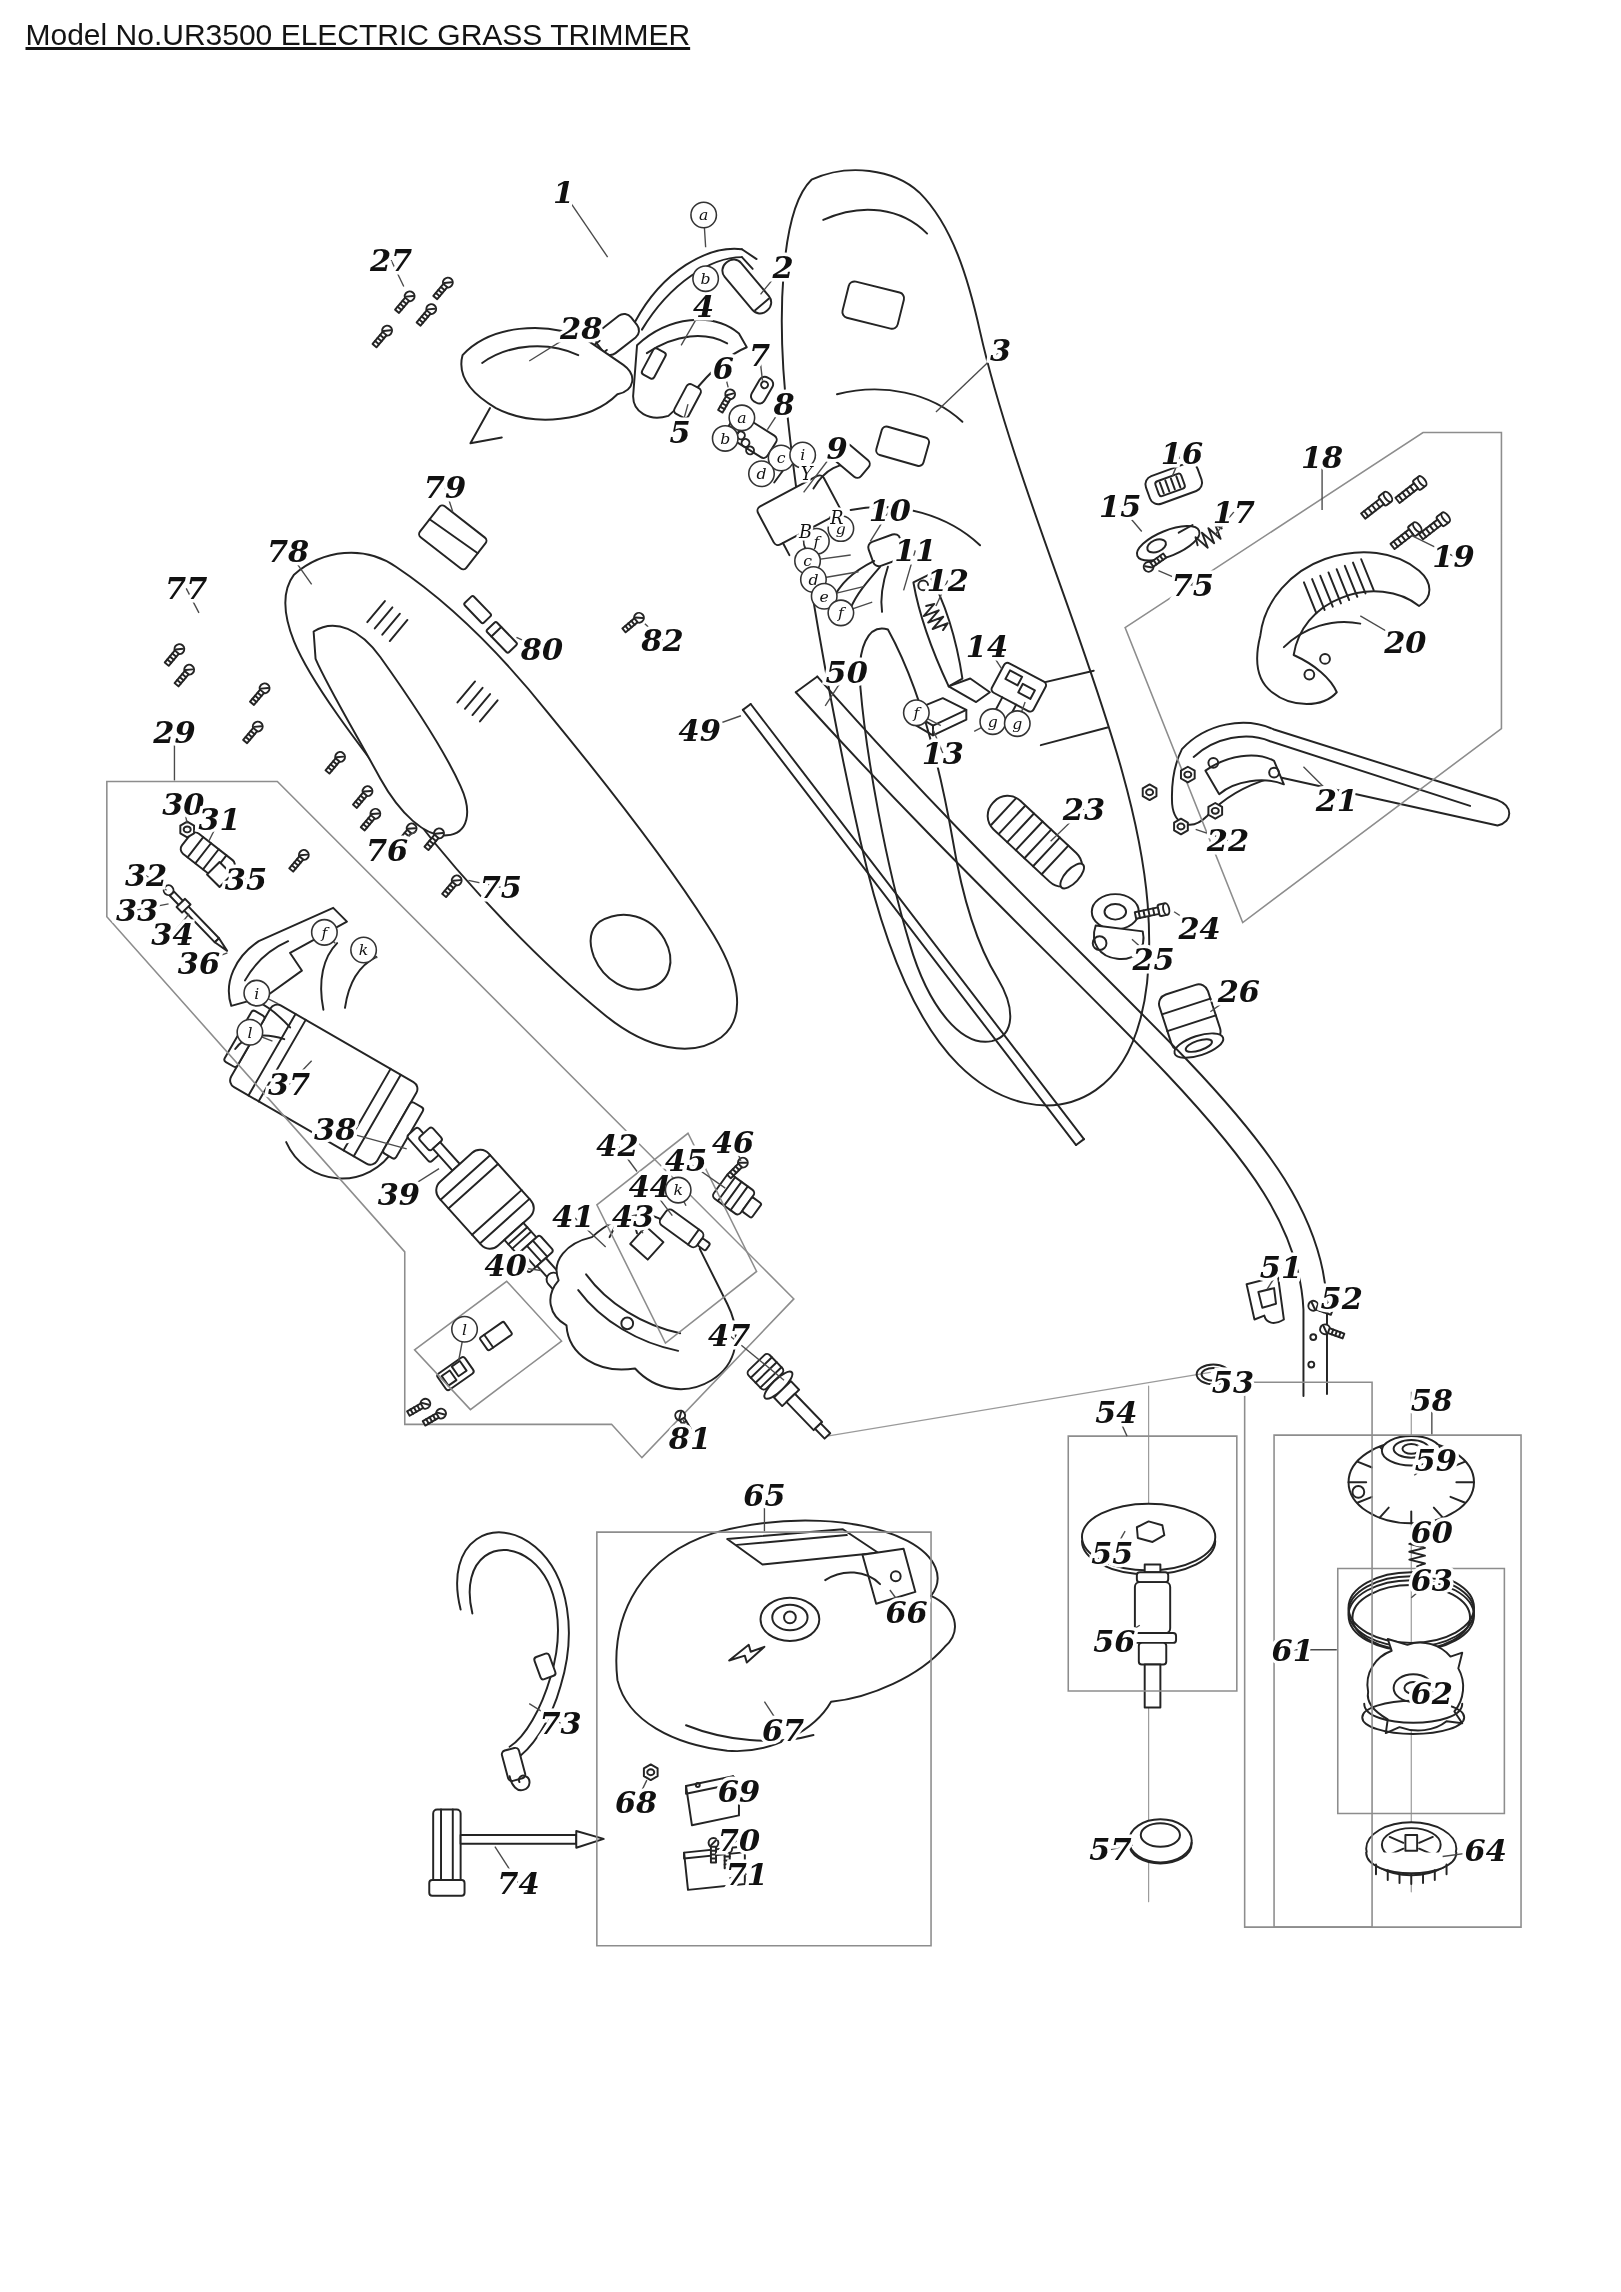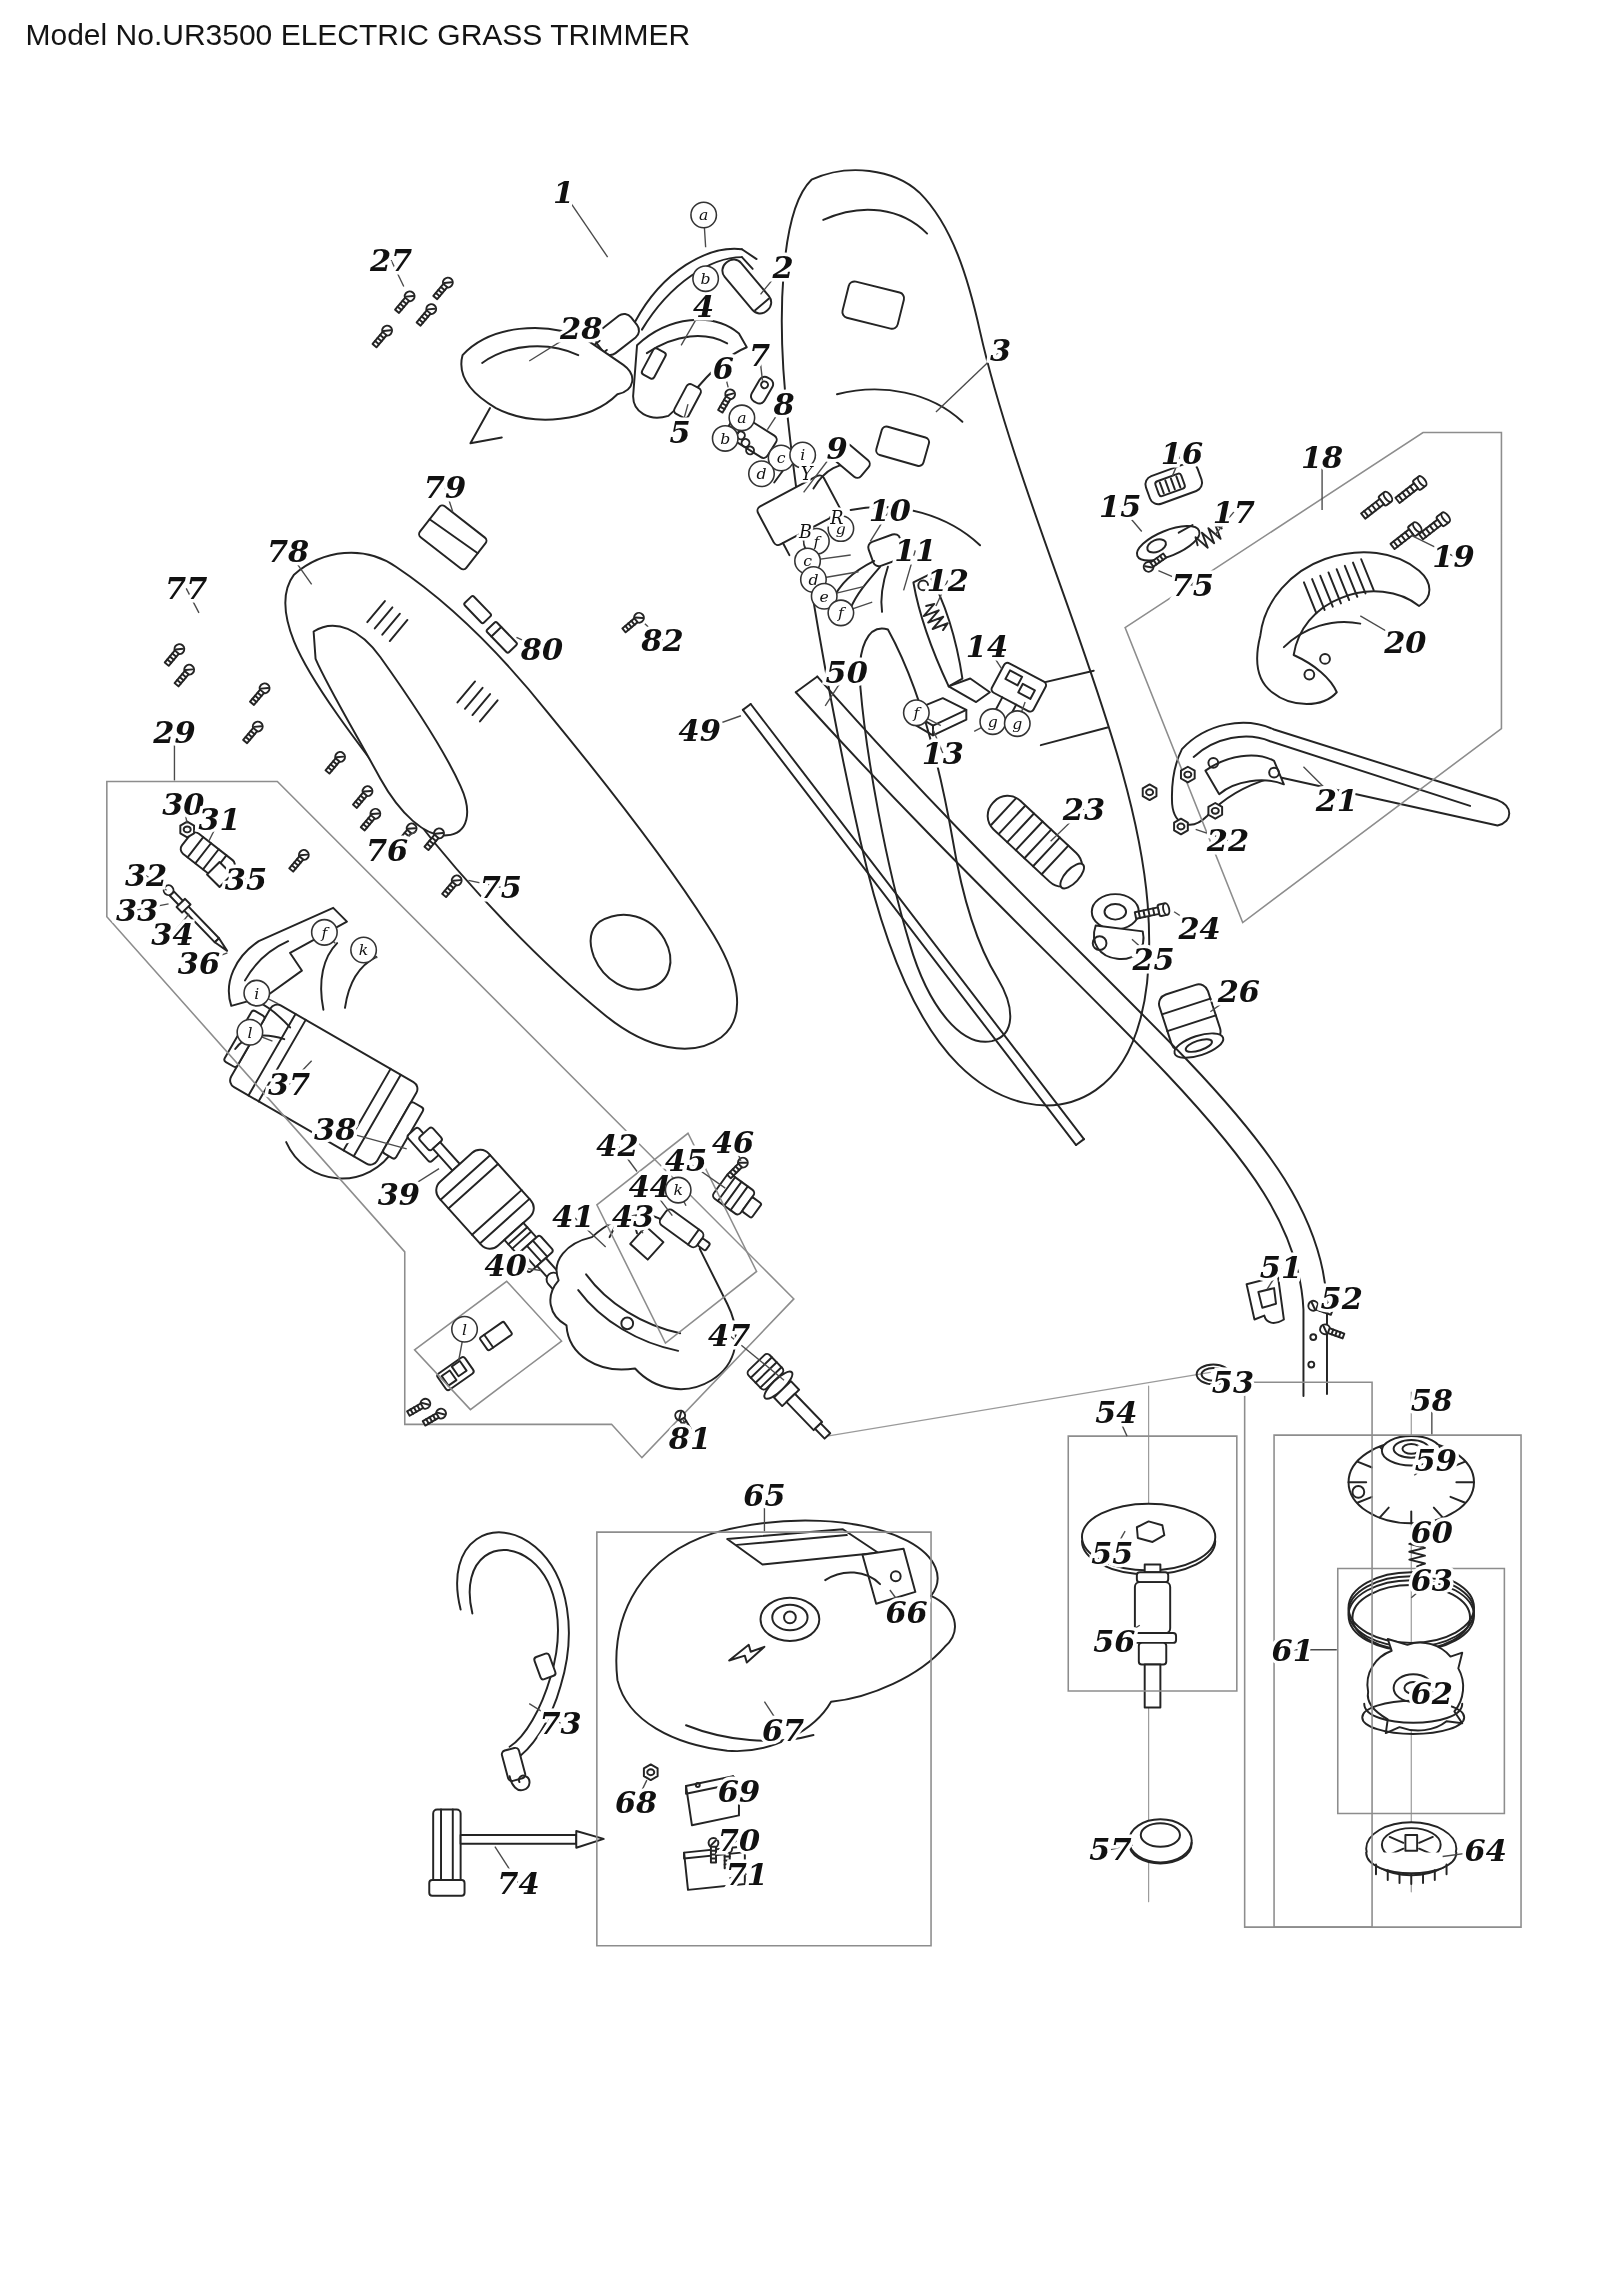--- a/index.html
+++ b/index.html
@@ -1,19 +1,19 @@
 <!DOCTYPE html>
 <html><head>
 <meta charset="utf-8">
 <style>
   html,body{margin:0;padding:0;background:#ffffff;}
   #page{position:relative;width:1621px;height:2293px;background:#ffffff;overflow:hidden;
         font-family:"Liberation Sans", sans-serif;}
   #title{position:absolute;left:25.5px;top:17.6px;font-size:30px;color:#141414;
-         font-family:"Liberation Sans", sans-serif;letter-spacing:0px;}
+         font-family:"Liberation Sans", sans-serif;letter-spacing:0px;text-decoration:underline;}
   svg{position:absolute;left:0;top:0;}
   svg *{vector-effect:none;}
   .sk{stroke:#242424;stroke-width:2;fill:none;stroke-linecap:round;stroke-linejoin:round;}
   .fw{fill:#ffffff;}
   .gbox{fill:none;stroke:#8d8d8d;stroke-width:1.6;}
   .leader{stroke:#4a4a4a;stroke-width:1.4;fill:none;}
   .axis{stroke:#9a9a9a;stroke-width:1.2;fill:none;}
   .plabel{font-family:"DejaVu Serif", serif;font-style:italic;font-weight:600;font-size:31px;
           fill:#111;stroke:#fff;stroke-width:7;paint-order:stroke;text-anchor:middle;}
   .letter{font-family:"DejaVu Serif", serif;font-style:italic;font-size:16px;fill:#111;

